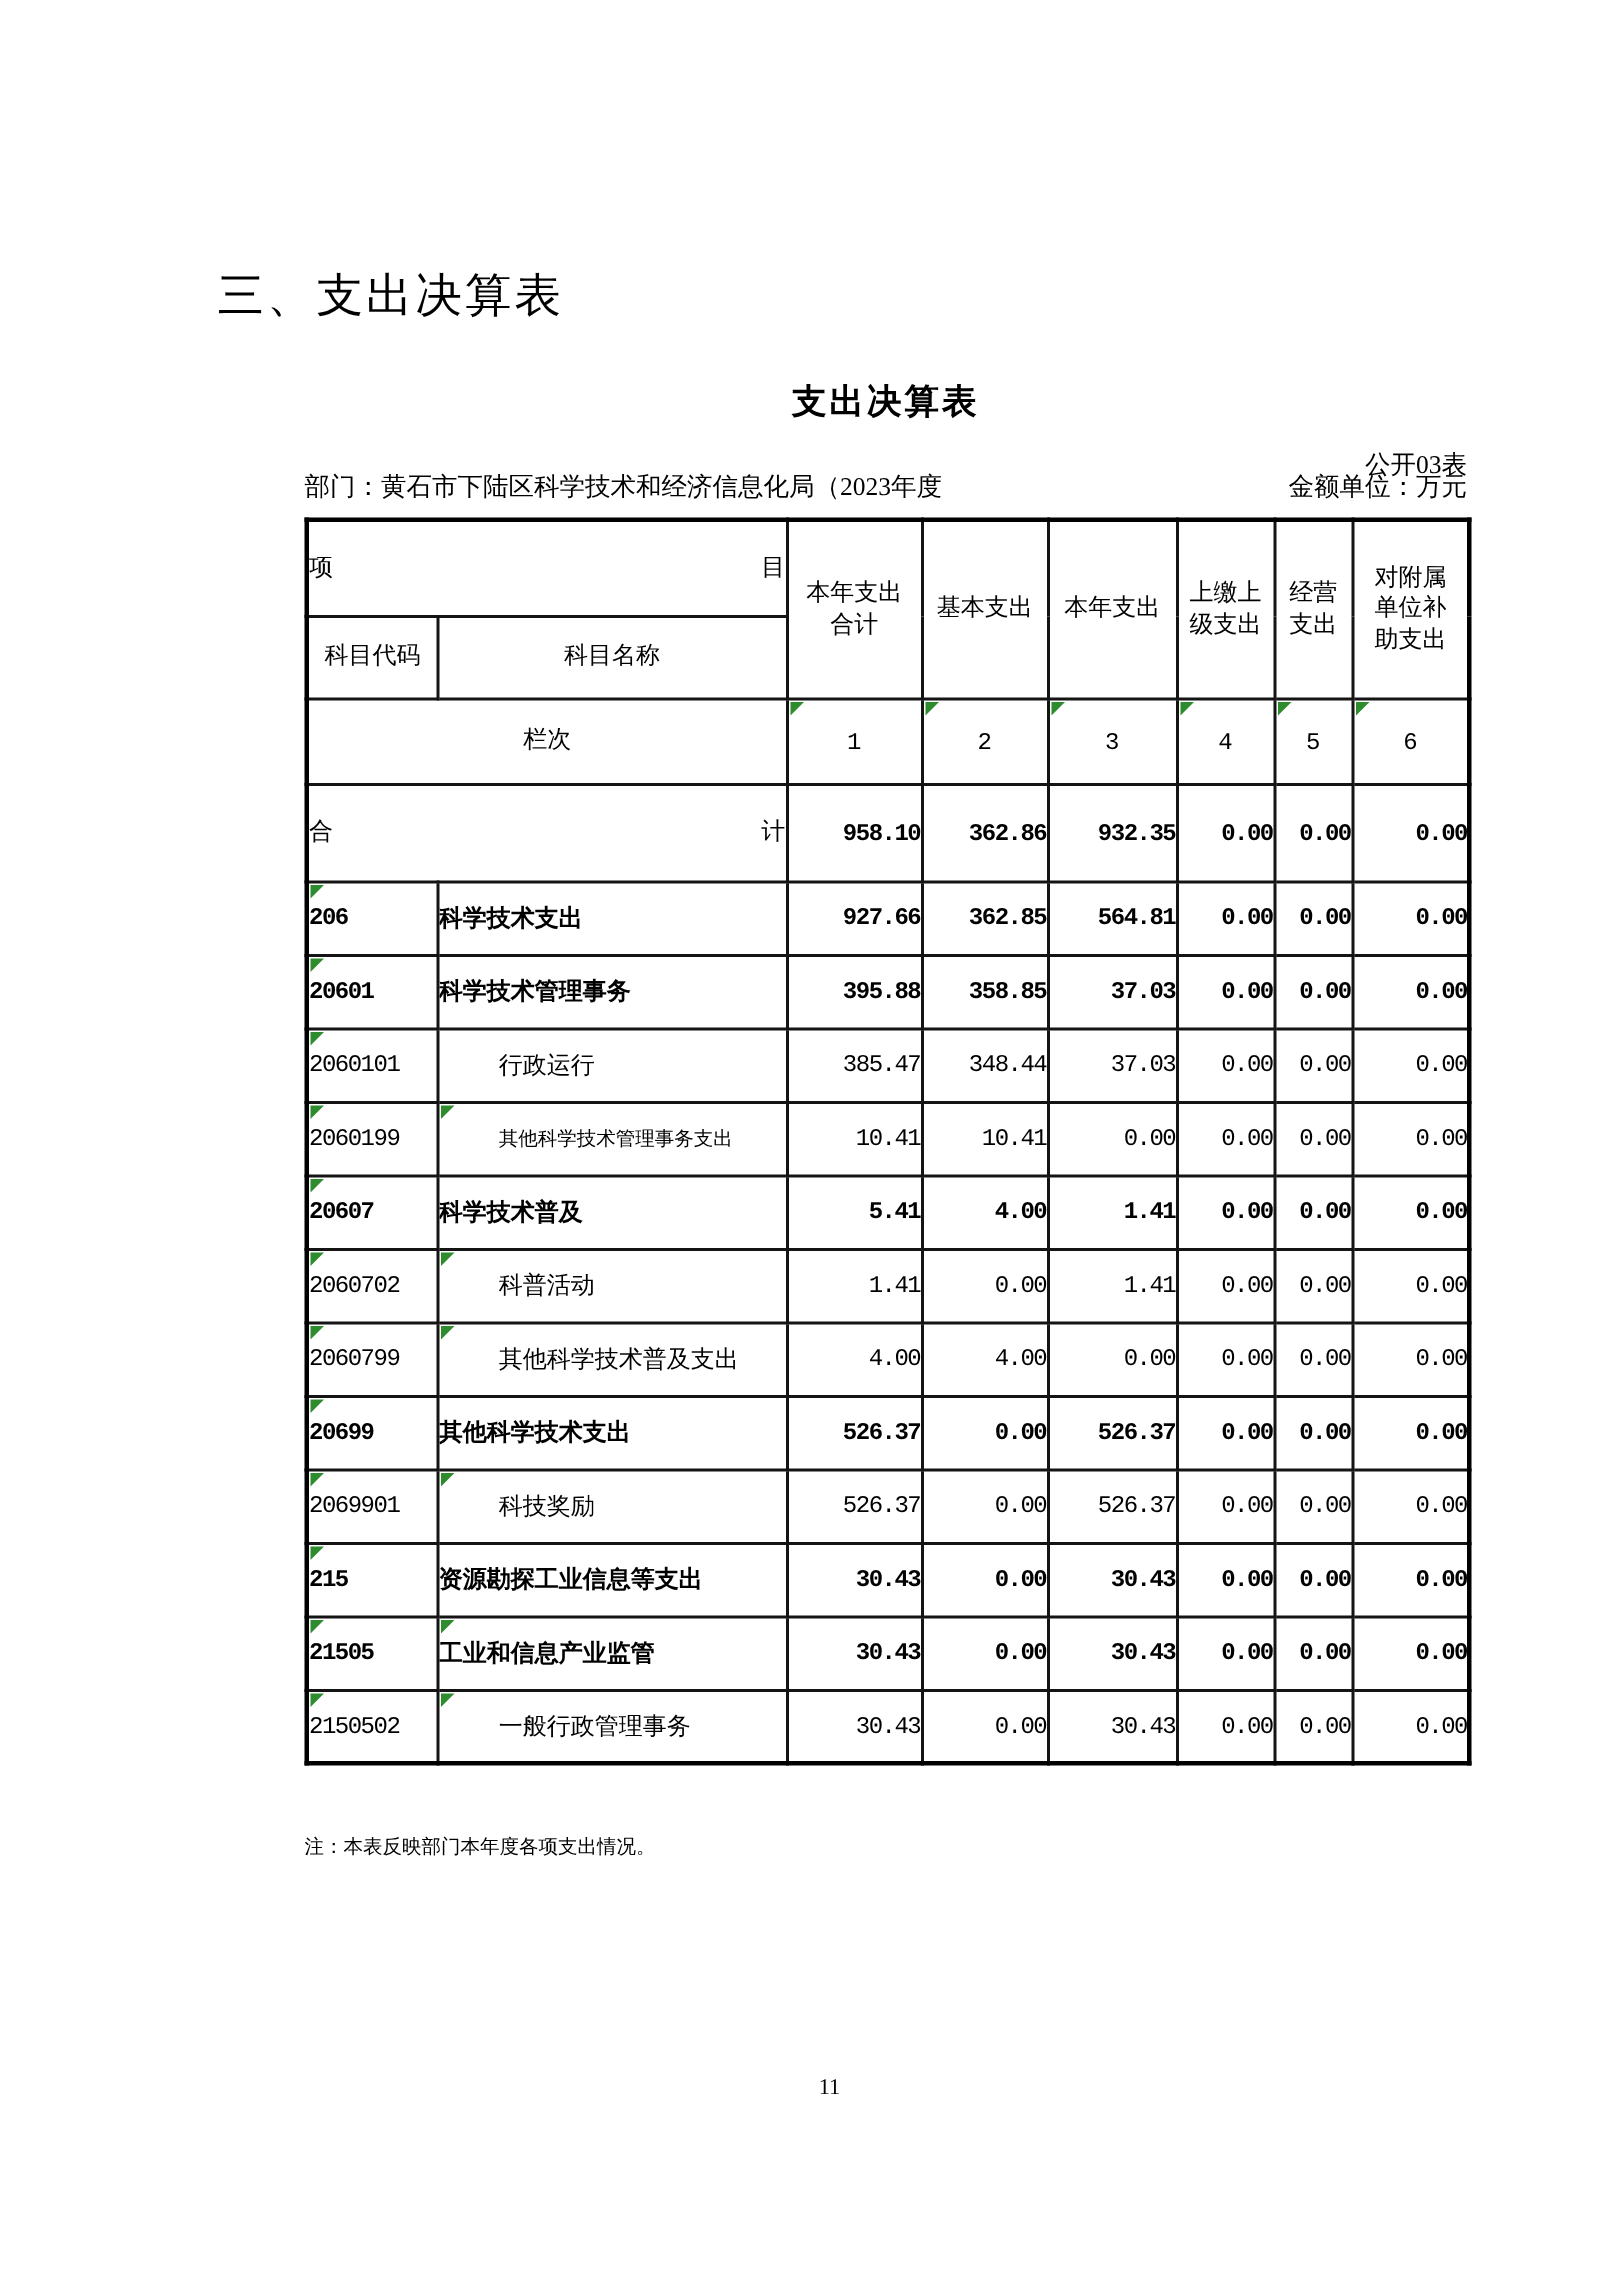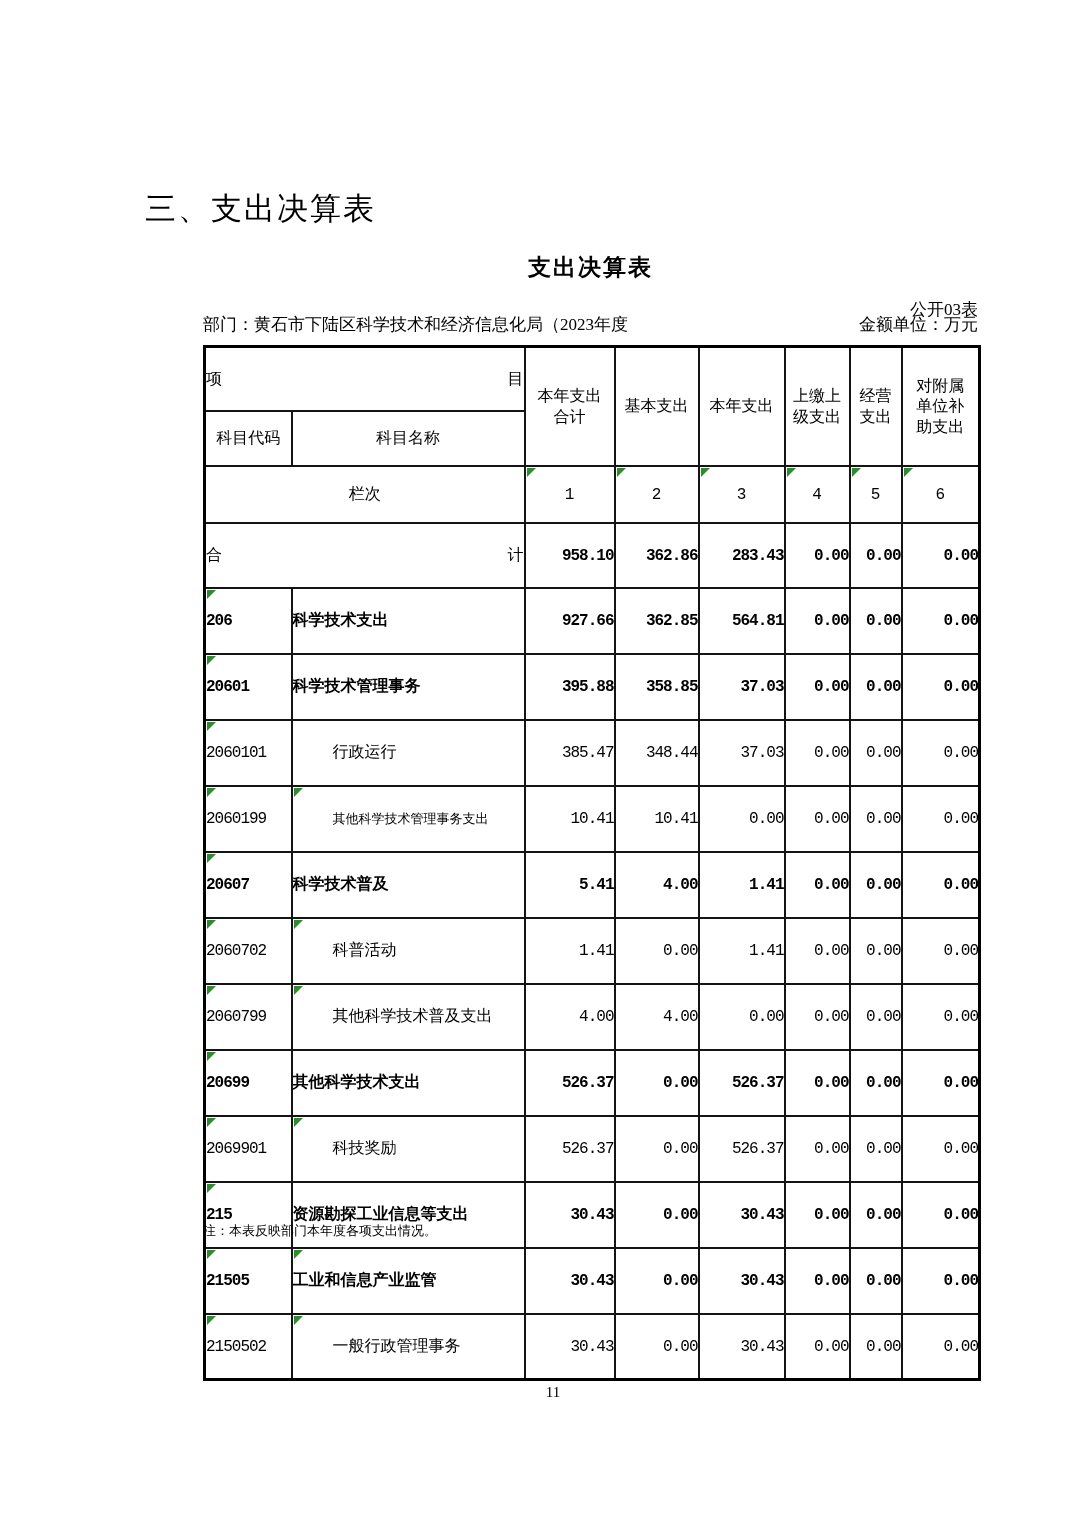--- a/index.html
+++ b/index.html
@@ -10,21 +10,21 @@
     color: #000000;
   }
   .page {
     position: relative;
     width: 1074px; height: 1520px;
     background: #ffffff;
     overflow: hidden;
   }
   .section-heading {
     position: absolute;
-    left: 145px; top: 188px;
+    left: 145px; top: 176px;
     font-size: 31px;
     letter-spacing: 2px;
     font-family: "Liberation Serif", serif;
   }
   .table-title {
     position: absolute;
     left: 203px; top: 252px; width: 775px;
     text-align: center;
     font-family: "Liberation Sans", sans-serif;
     font-weight: bold;
@@ -95,21 +95,21 @@
   }
   td.num-center {
     text-align: center;
     font-family: "Liberation Mono", monospace;
   }
   .bold { font-weight: bold; }
   tr.hrow1 { height: 46px; }
   tr.hrow2 { height: 55px; }
   tr.lanci-row { height: 57px; }
   tr.total-row { height: 54px; }
-  tr.data-row { height: 66px; }
+  tr.data-row { height: 49px; }
   .tri {
     position: absolute;
     top: 1px; left: 1px;
     width: 0; height: 0;
     border-top: 9px solid #2e8b2e;
     border-right: 9px solid transparent;
     display: block;
   }
   .note-line {
     position: absolute;
@@ -186,21 +186,21 @@
       </tr>
       <tr class="total-row">
         <td class="hdr item-hdr" colspan="2">
           <span class="justify-pair">
             <span>合</span>
             <span>计</span>
           </span>
         </td>
         <td class="num-cell bold">958.10</td>
         <td class="num-cell bold">362.86</td>
-        <td class="num-cell bold">283.43</td>
+        <td class="num-cell bold">932.35</td>
         <td class="num-cell bold">0.00</td>
         <td class="num-cell bold">0.00</td>
         <td class="num-cell bold">0.00</td>
       </tr>
     </tbody>
     <tbody id="data-rows">
         <tr class="data-row">
           <td class="code-cell bold"><span class="tri"></span>206</td>
           <td class="name-cell bold">科学技术支出</td>
           <td class="num-cell bold">927.66</td>

